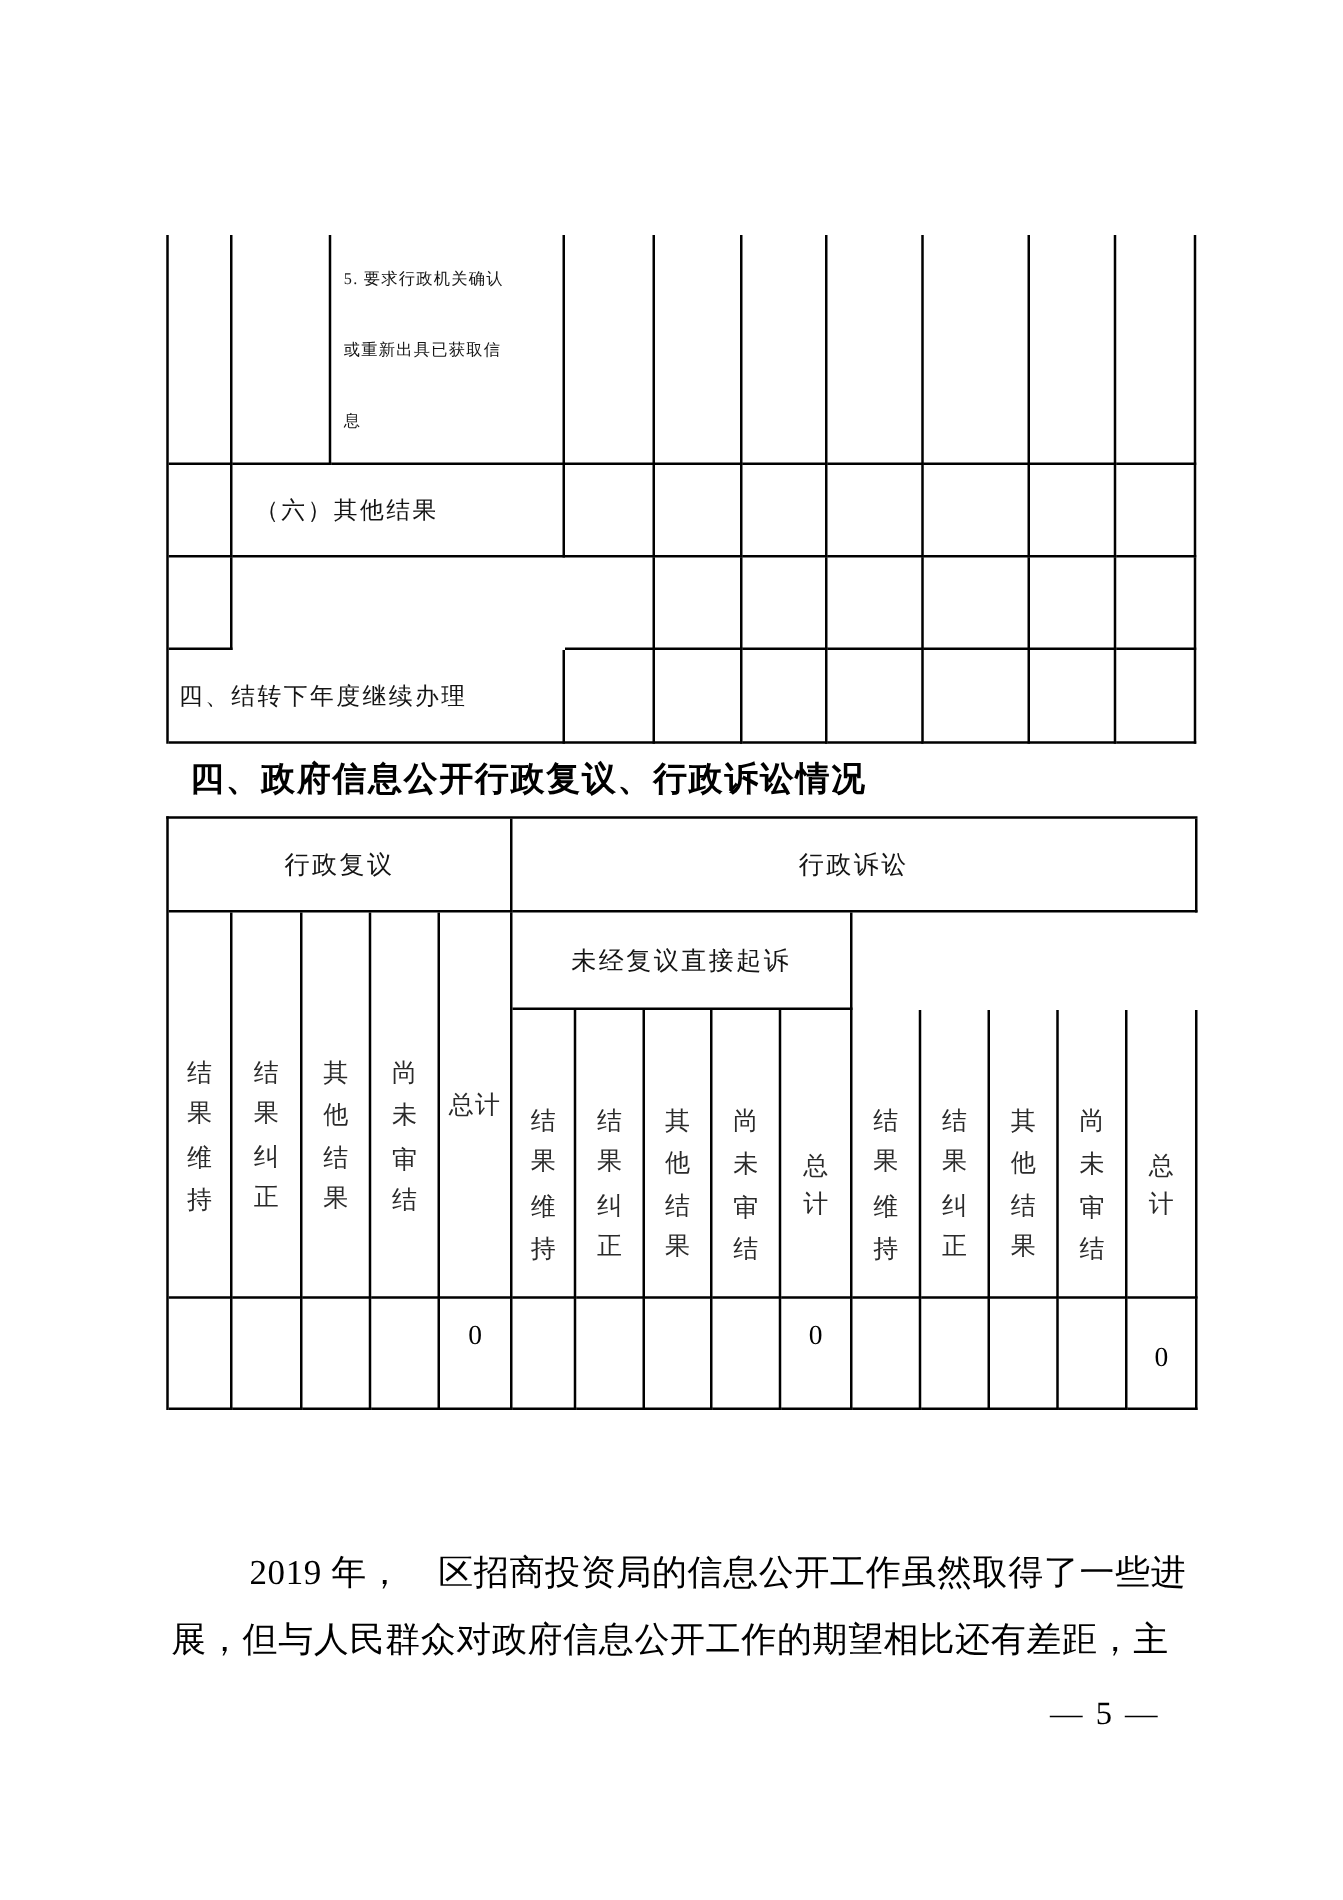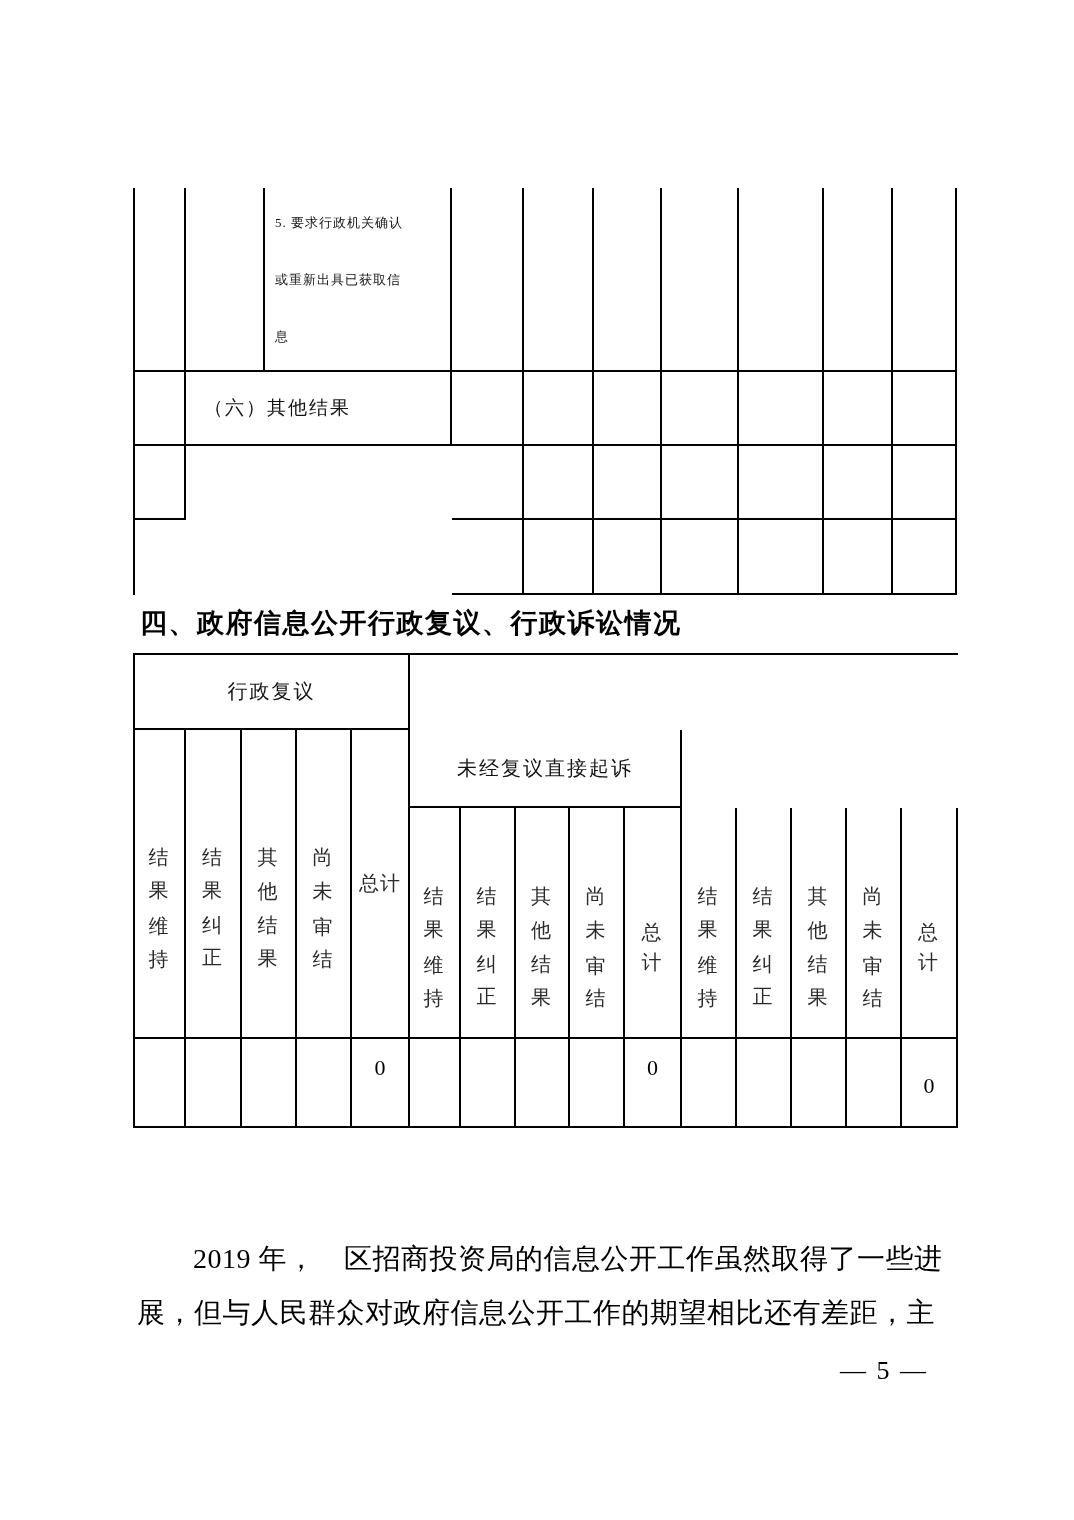--- a/index.html
+++ b/index.html
@@ -22,21 +22,21 @@
     font-size:13px; letter-spacing:1px; line-height:57px; white-space:pre-line;
   }
   #t1 .lbl { font-size:19px; letter-spacing:2px; padding-left:18px; }
   #t1 .lbl-wide { padding-left:8px; }
 
   
   .h-sec {
     position:absolute; font-family:"Liberation Sans","DejaVu Sans",sans-serif;
     font-weight:bold; font-size:27px; letter-spacing:1.5px; color:#000; line-height:34px;
   }
-  #h4 { left:140px; top:606px; }
+  #h4 { left:152px; top:606px; }
   #h5 { left:140px; top:1180px; }
 
   
   #t2 {
     left:133px; top:653px; border-top:2px solid #000;
     grid-template-columns:51px 56px 55px 55px 58px 51px 55px 54px 55px 57px 55px 55px 55px 55px 56px;
     grid-template-rows:75px 78px 231px 89px;
   }
   .hcell { justify-content:center; font-size:20px; letter-spacing:2px; }
   .vh { justify-content:center; }
@@ -48,21 +48,21 @@
   .tj { justify-content:center; font-size:20px; letter-spacing:1px; color:#2a2a2a; }
   .dcell { justify-content:center; align-items:flex-start; font-size:22px; color:#000; }
   .dcell .hi { padding-top:16px; }
   .dcell .lo { padding-top:34px; }
 
   
   .para {
     position:absolute; left:137px; top:1232px; width:812px; color:#000;
     font-size:28px; line-height:54px; letter-spacing:0.5px; white-space:nowrap;
   }
-  .para .indent { text-indent:56px; }
+  .para .indent { text-indent:56px;text-align:right; }
   .pagenum { position:absolute; left:840px; top:1356px; font-size:26px; letter-spacing:2px; color:#000; }
 </style>
 </head>
 <body>
 
 <div class="page">
 
   <div class="grid-table" id="t1">
 
     <div class="cell" style="grid-area:1/1/2/2"></div>
@@ -90,34 +90,36 @@
 
     <div class="cell" style="grid-area:3/1/4/2"></div>
     <div class="cell" style="grid-area:3/4/4/5"></div>
     <div class="cell" style="grid-area:3/5/4/6"></div>
     <div class="cell" style="grid-area:3/6/4/7"></div>
     <div class="cell" style="grid-area:3/7/4/8"></div>
     <div class="cell" style="grid-area:3/8/4/9"></div>
     <div class="cell" style="grid-area:3/9/4/10"></div>
     <div class="cell" style="grid-area:3/10/4/11"></div>
 
+    <div class="cell lbl lbl-wide" style="grid-area:4/1/5/4">四、结转下年度继续办理</div>
     <div class="cell" style="grid-area:4/4/5/5"></div>
     <div class="cell" style="grid-area:4/5/5/6"></div>
     <div class="cell" style="grid-area:4/6/5/7"></div>
     <div class="cell" style="grid-area:4/7/5/8"></div>
     <div class="cell" style="grid-area:4/8/5/9"></div>
     <div class="cell" style="grid-area:4/9/5/10"></div>
     <div class="cell" style="grid-area:4/10/5/11"></div>
   </div>
 
   <div class="h-sec" id="h4">四、政府信息公开行政复议、行政诉讼情况</div>
 
   <div class="grid-table" id="t2">
 
     <div class="cell hcell" style="grid-area:1/1/2/6">行政复议</div>
+    <div class="cell hcell" style="grid-area:1/6/2/16">行政诉讼</div>
 
     <div class="cell vh" style="grid-area:2/1/4/2">
         <span>结果维持</span>
       </div>
     <div class="cell vh" style="grid-area:2/2/4/3">
         <span>结果纠正</span>
       </div>
     <div class="cell vh" style="grid-area:2/3/4/4">
         <span>其他结果</span>
       </div>

